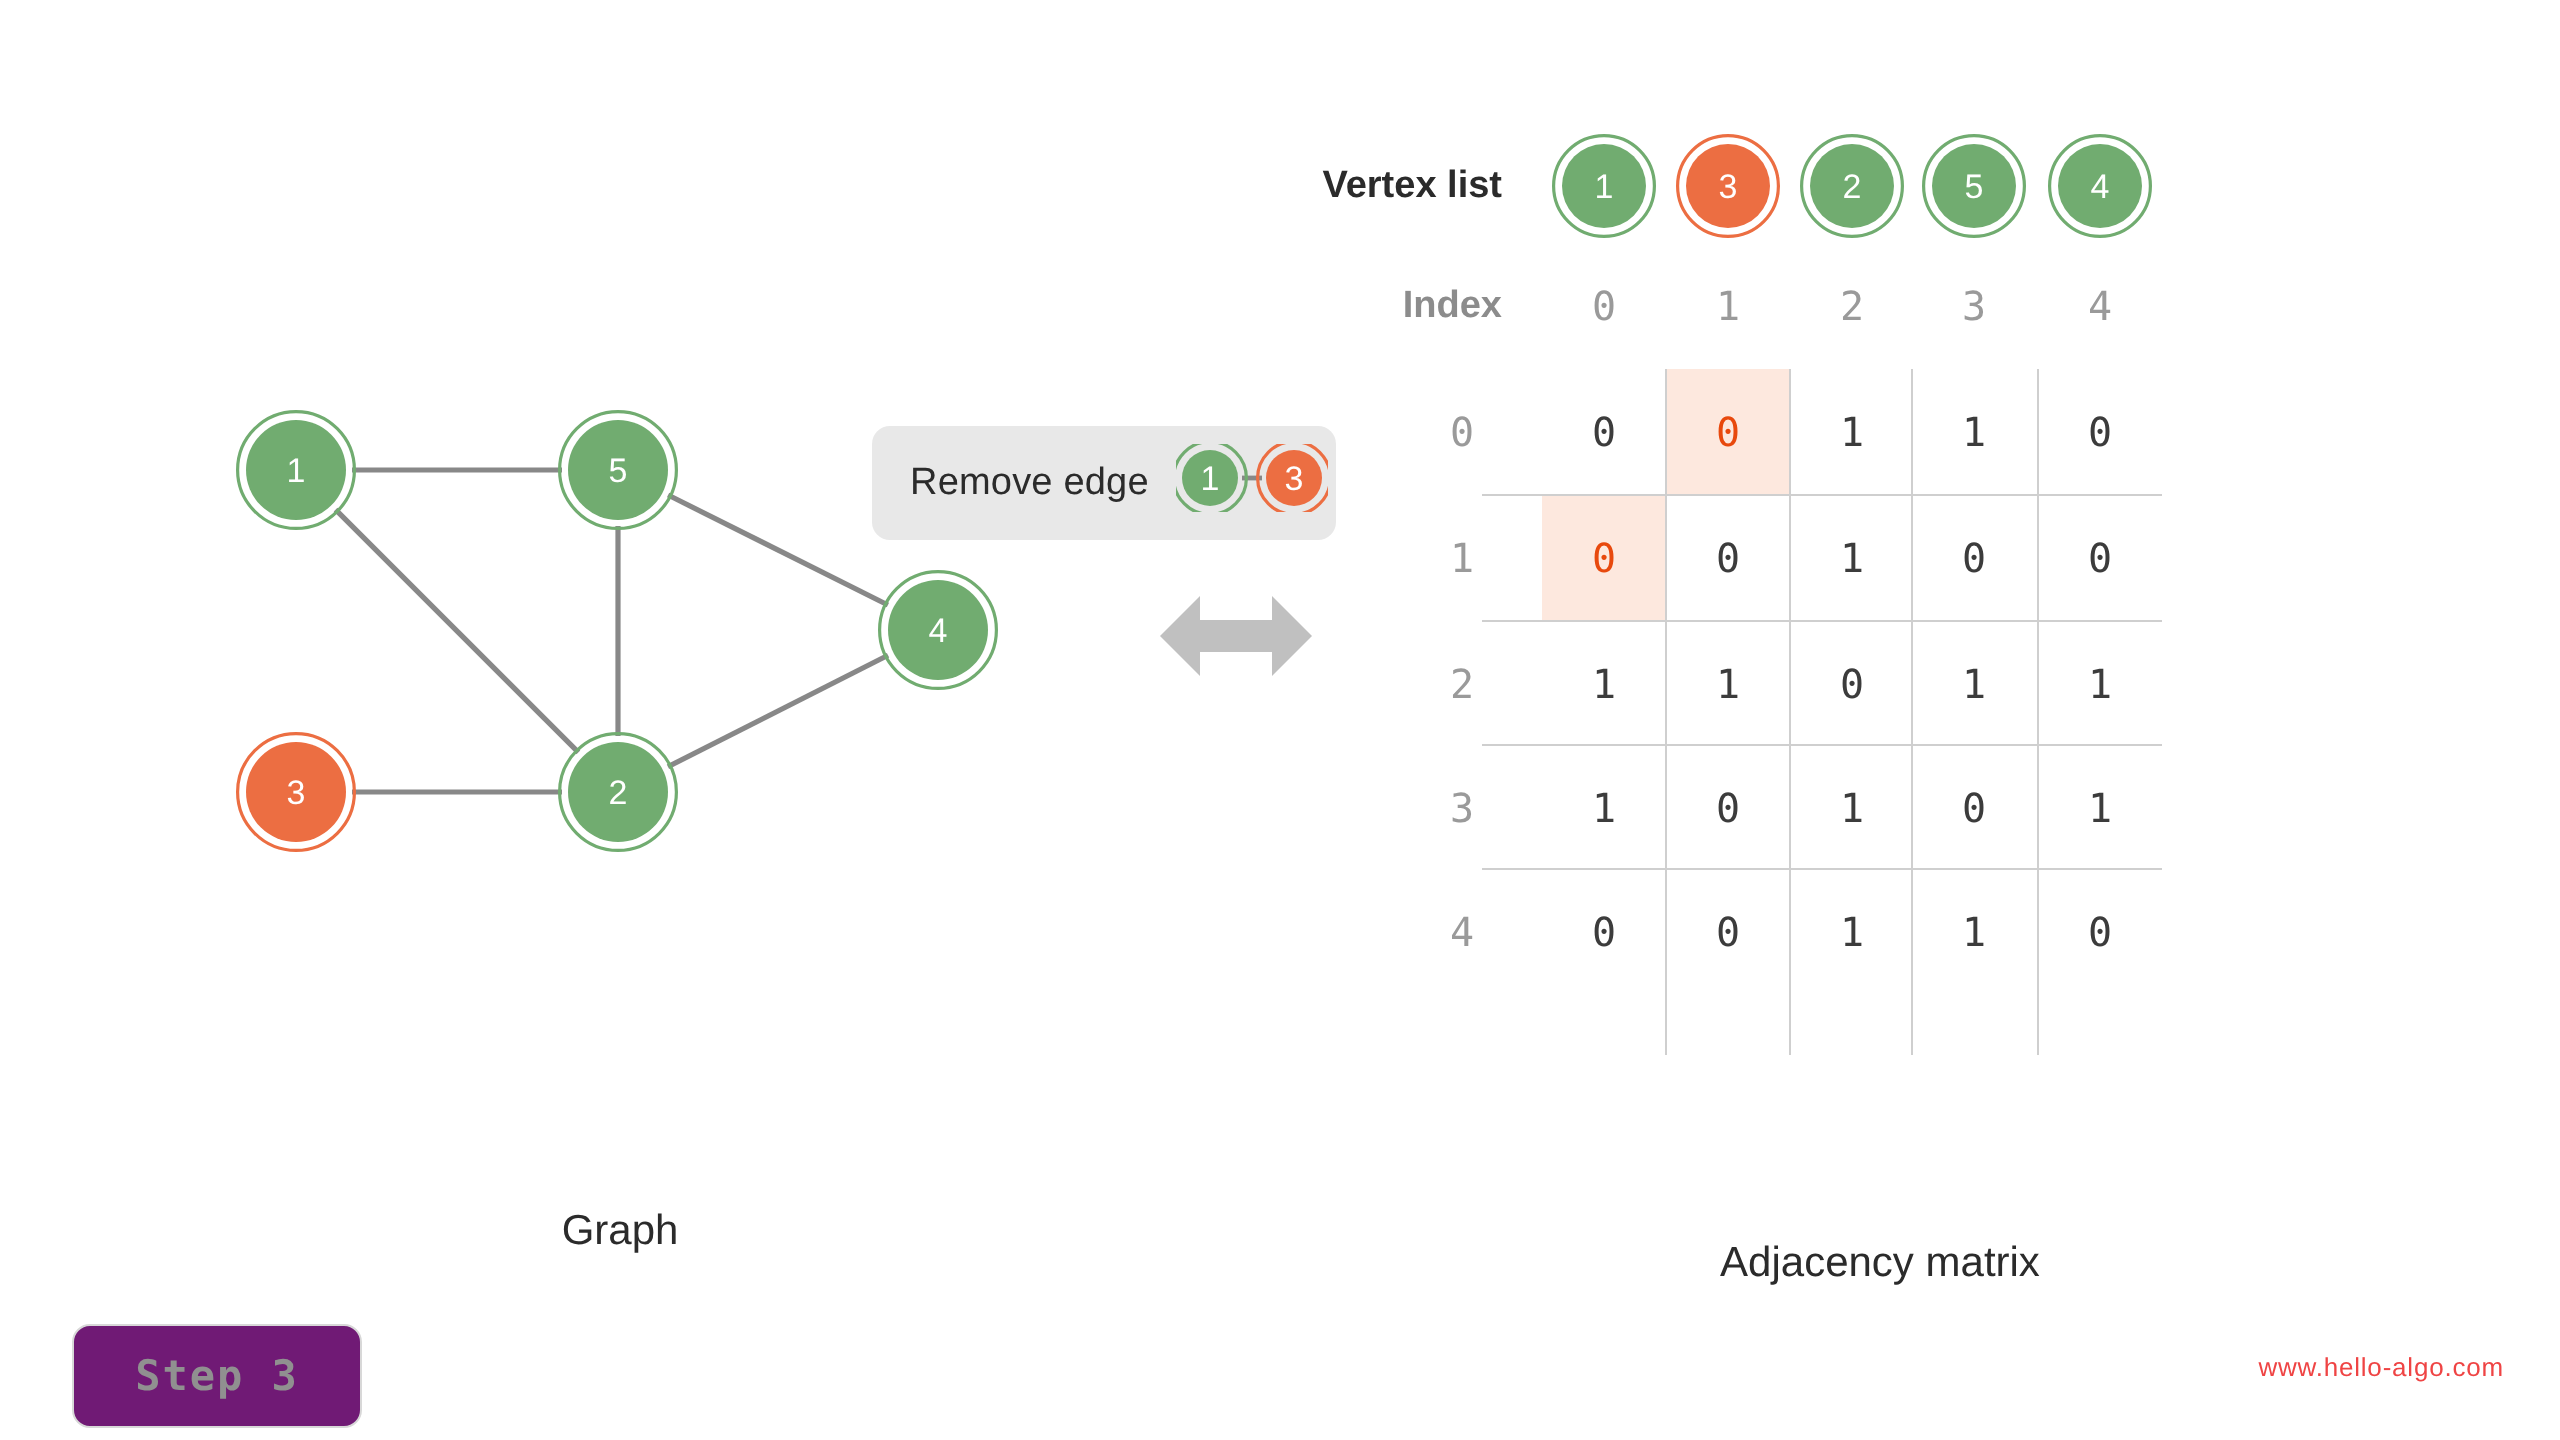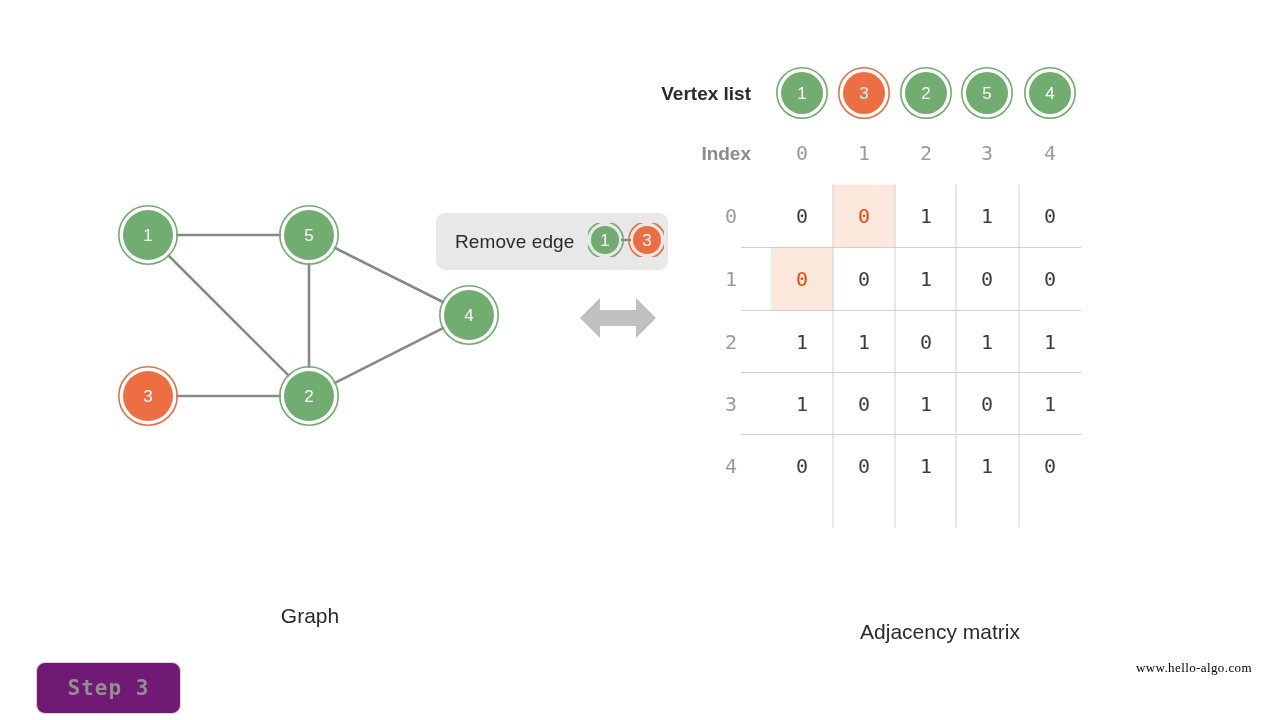--- a/index.html
+++ b/index.html
@@ -146,24 +146,24 @@
     font-family: "DejaVu Sans Mono", monospace;
     font-size: 21px;
     font-weight: bold;
     color: #909090;
     letter-spacing: 1px;
   }
 
   #watermark {
     position: absolute;
     right: 28px;
-    top: 660px;
-    font-family: Liberation Serif, serif;
+    top: 676px;
+    font-family: Liberation Sans, sans-serif;
     font-size: 13px;
-    color: #000000;
+    color: #ef4444;
     letter-spacing: 0.4px;
   }
 </style>
 </head>
 <body>
 
 <div class="stage">
 
   <div id="graph-panel">
     <svg id="graph-svg" width="620" height="560">

